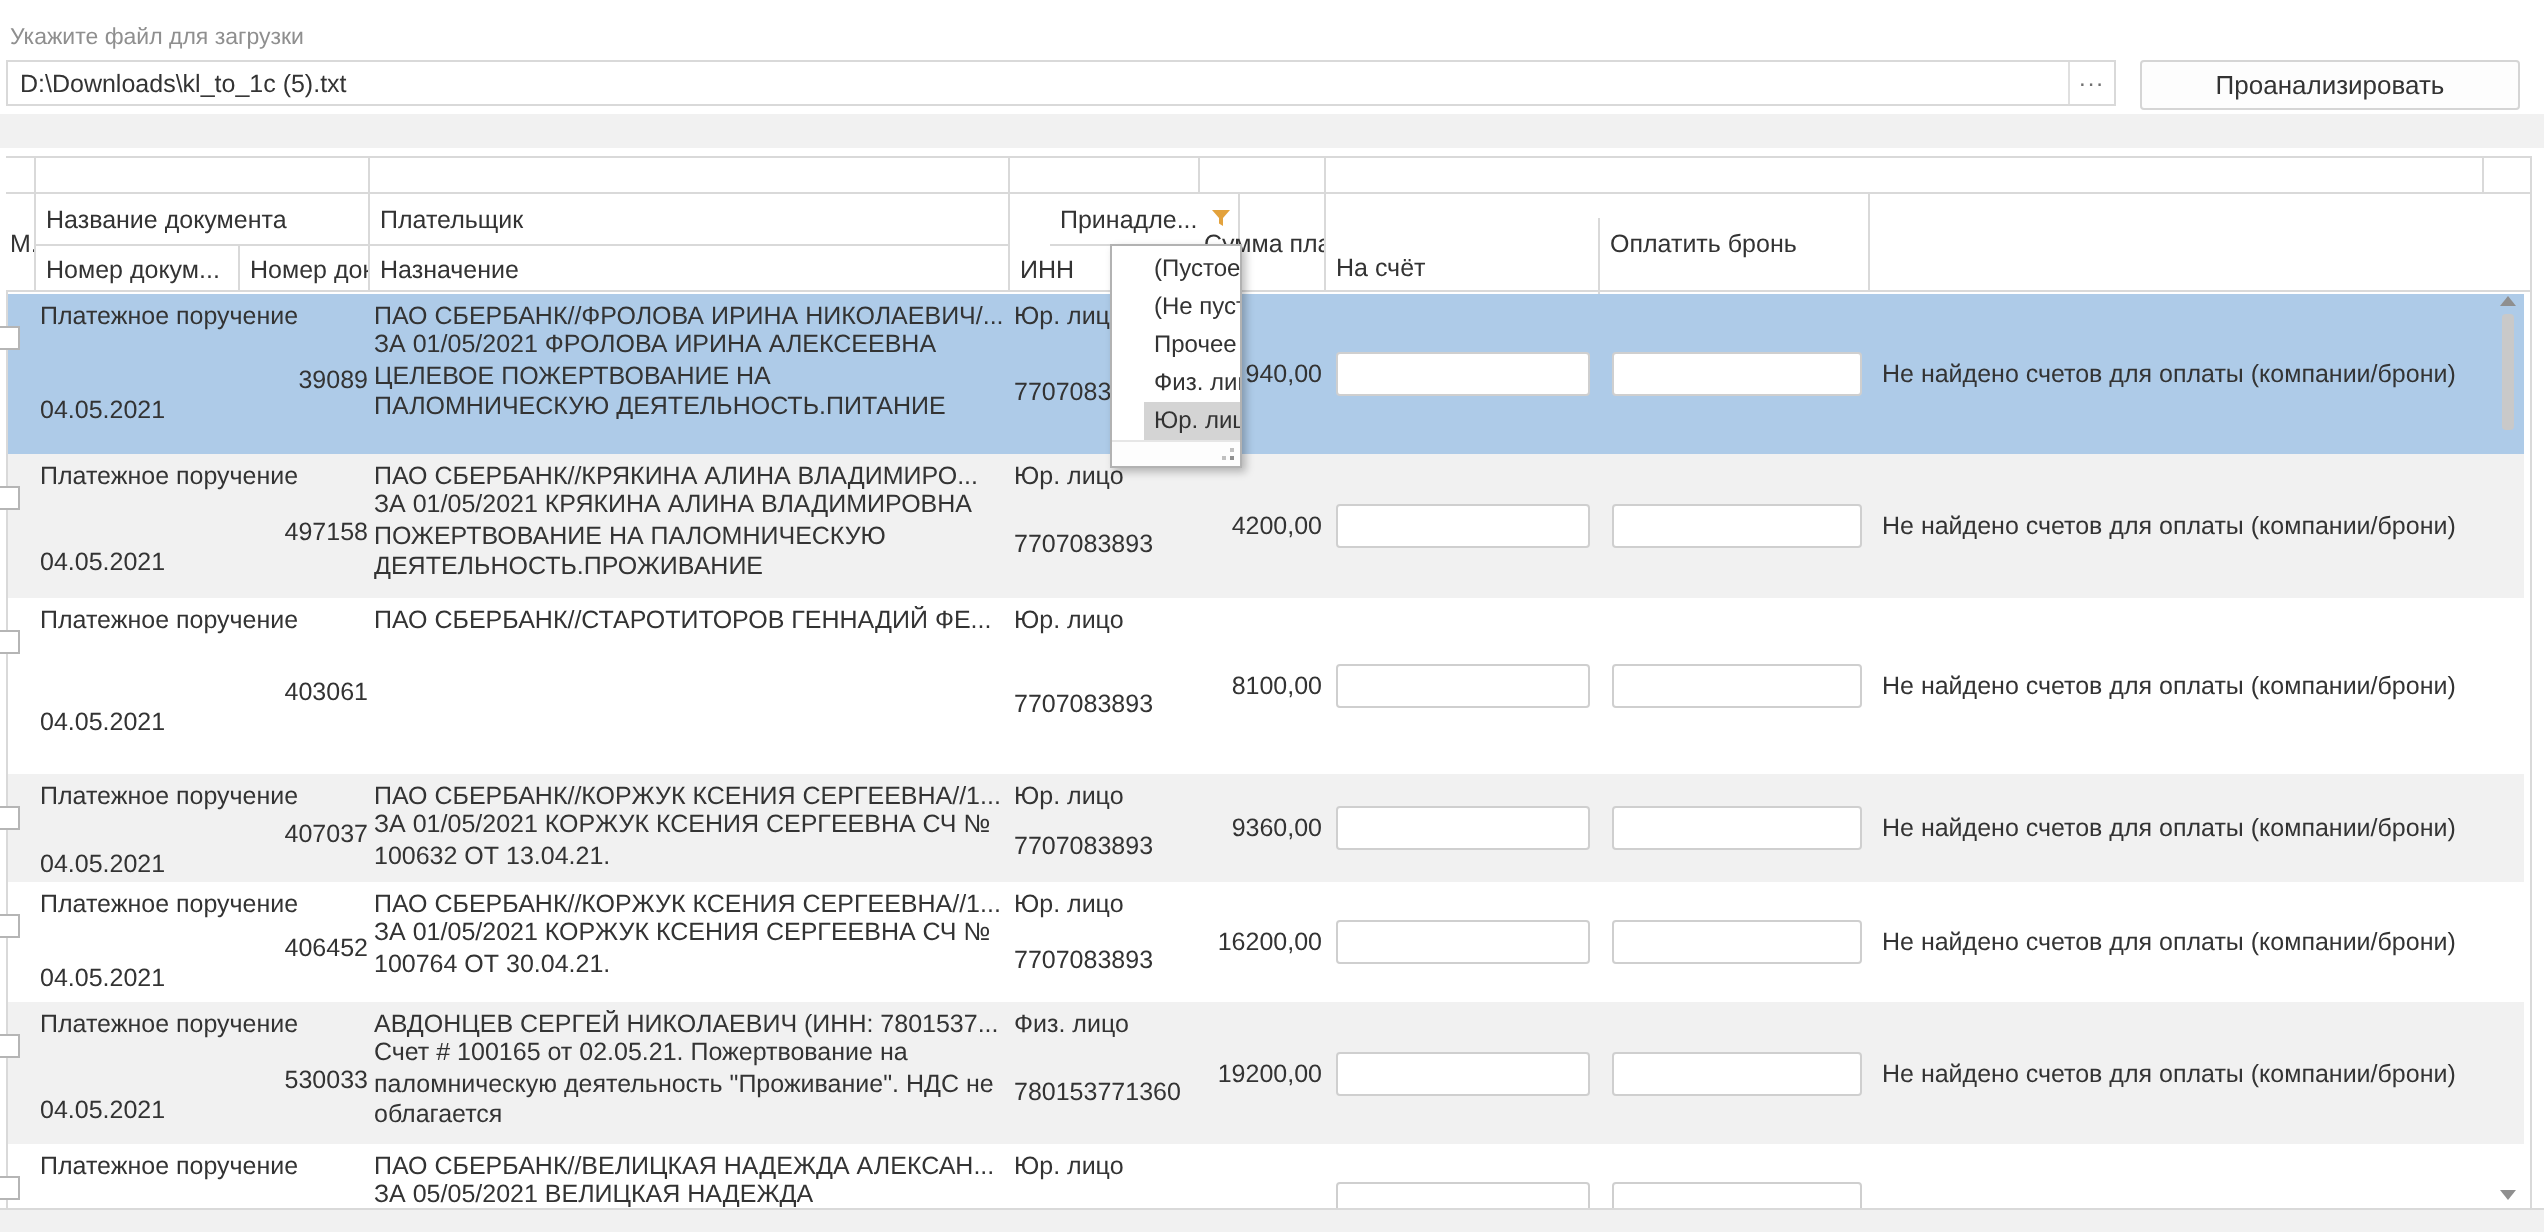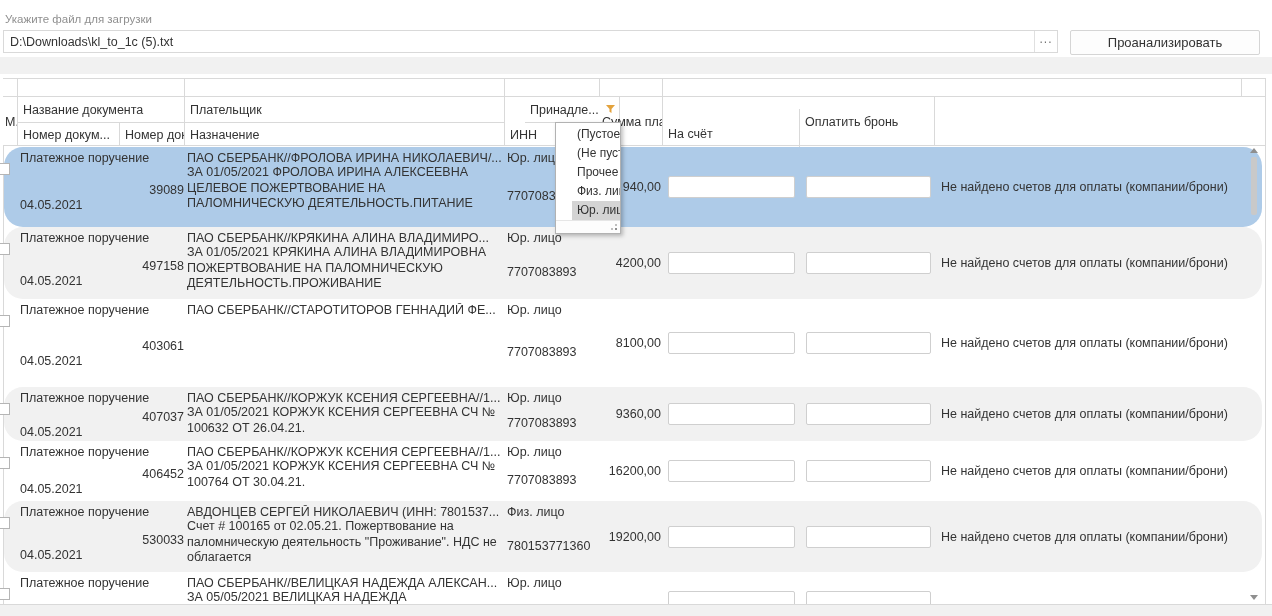--- a/index.html
+++ b/index.html
@@ -44,21 +44,21 @@
   .head-band { left:3px; top:97px; width:1262px; height:49px; background:#fff;
     border-bottom:1px solid #d9d9d9; }
   .hcell {
     position:absolute; display:flex; align-items:center; padding-left:5px;
     color:#333; border-right:1px solid #d9d9d9; overflow:hidden; white-space:nowrap;
   }
   .hcell.top { border-bottom:1px solid #d9d9d9; }
   .filter-funnel { margin-left:7px; flex:none; display:inline-block; }
 
   
-  .row { position:absolute; left:4px; width:1258px;border-radius:19px; }
+  .row { position:absolute; left:4px; width:1258px; }
   .row.sel { background:#aecbe8; }
   .row.alt { background:#f1f1f1; }
   .row.wht { background:#fff; }
   .cb {
     position:absolute; left:-6px; top:16px; width:12px; height:12px;
     background:#fff; border:1px solid #b5b5b5; cursor:pointer;
   }
   .doc   { position:absolute; left:16px;  top:4px; white-space:nowrap; }
   .payer { position:absolute; left:183px; top:4px; width:318px; white-space:nowrap; overflow:hidden; }
   .own   { position:absolute; left:503px; top:4px; white-space:nowrap; }
@@ -196,21 +196,21 @@
 </div>
 
 <div class="row alt" style="top:387px;height:54px">
   <div class="cb"></div>
   <div class="doc">Платежное поручение</div>
   <div class="payer">ПАО СБЕРБАНК//КОРЖУК КСЕНИЯ СЕРГЕЕВНА//1...</div>
   <div class="own">Юр. лицо</div>
   <div class="date">04.05.2021</div>
   <div class="num">407037</div>
   <div class="purp">
-      <span>ЗА 01/05/2021 КОРЖУК КСЕНИЯ СЕРГЕЕВНА СЧ № 100632 ОТ 26.04.21.</span>
+      <span>ЗА 01/05/2021 КОРЖУК КСЕНИЯ СЕРГЕЕВНА СЧ № 100632 ОТ 13.04.21.</span>
     </div>
   <div class="inn">7707083893</div>
   <div class="amt">9360,00</div>
   <input class="cellinput acc" value="" style="">
   <input class="cellinput book" value="" style="">
   <div class="res">Не найдено счетов для оплаты (компании/брони)</div>
 </div>
 
 <div class="row wht" style="top:441px;height:60px">
   <div class="cb"></div>

